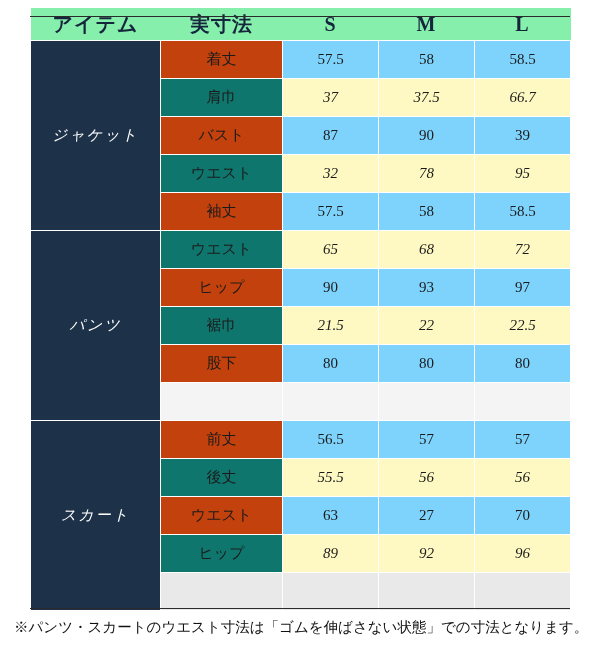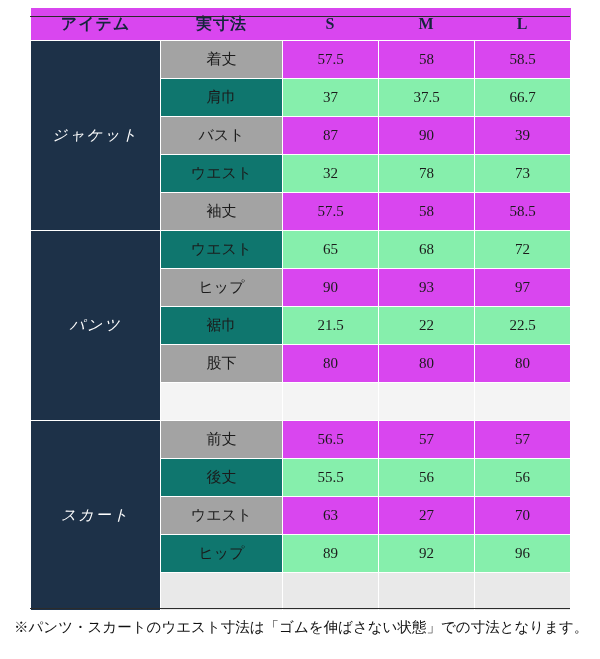--- a/index.html
+++ b/index.html
@@ -37,53 +37,54 @@
     border: 1px solid #ffffff;
     text-align: center;
     vertical-align: middle;
     font-size: 15px;
     height: 37px;
     padding: 0;
     font-weight: normal;
   }
   
   tr.head th {
-    background: #d946ef;
+    background: #86efac;
     color: #15253c;
     font-weight: bold;
-    font-size: 16px;
+    font-size: 20px;
     border: none;
     height: 32px;
     letter-spacing: 1px;
   }
   
   td.cat {
     background: #1d3148;
     color: #ffffff;
     font-weight: bold;
     font-size: 15px;
     letter-spacing: 2px;
     border: 1px solid #ffffff;
     font-style: italic;
   }
   
   td.meas {
-    background: #a3a3a3;
+    background: #c2410c;
     color: #1b1b1b;
   }
   td.meas.alt {
     background: #0f766e;
   }
   
   td.val {
-    background: #d946ef;
+    background: #7dd3fc;
     color: #1b1b1b;
   }
   td.val.alt {
-    background: #86efac;
+    background: #fef9c3;
+    font-style: italic;
   }
   td.blank {
     background: #e9e9e9;
   }
   td.blank.alt {
     background: #f4f4f4;
   }
   
   .frame-top, .frame-bottom {
     position: absolute;
@@ -152,21 +153,21 @@
       <tr>
         <td class="meas">バスト</td>
         <td class="val">87</td>
         <td class="val">90</td>
         <td class="val">39</td>
       </tr>
       <tr>
         <td class="meas alt">ウエスト</td>
         <td class="val alt">32</td>
         <td class="val alt">78</td>
-        <td class="val alt">73</td>
+        <td class="val alt">95</td>
       </tr>
       <tr>
         <td class="meas">袖丈</td>
         <td class="val">57.5</td>
         <td class="val">58</td>
         <td class="val">58.5</td>
       </tr>
 
       <tr>
         <td class="cat" rowspan="5">パンツ</td>

